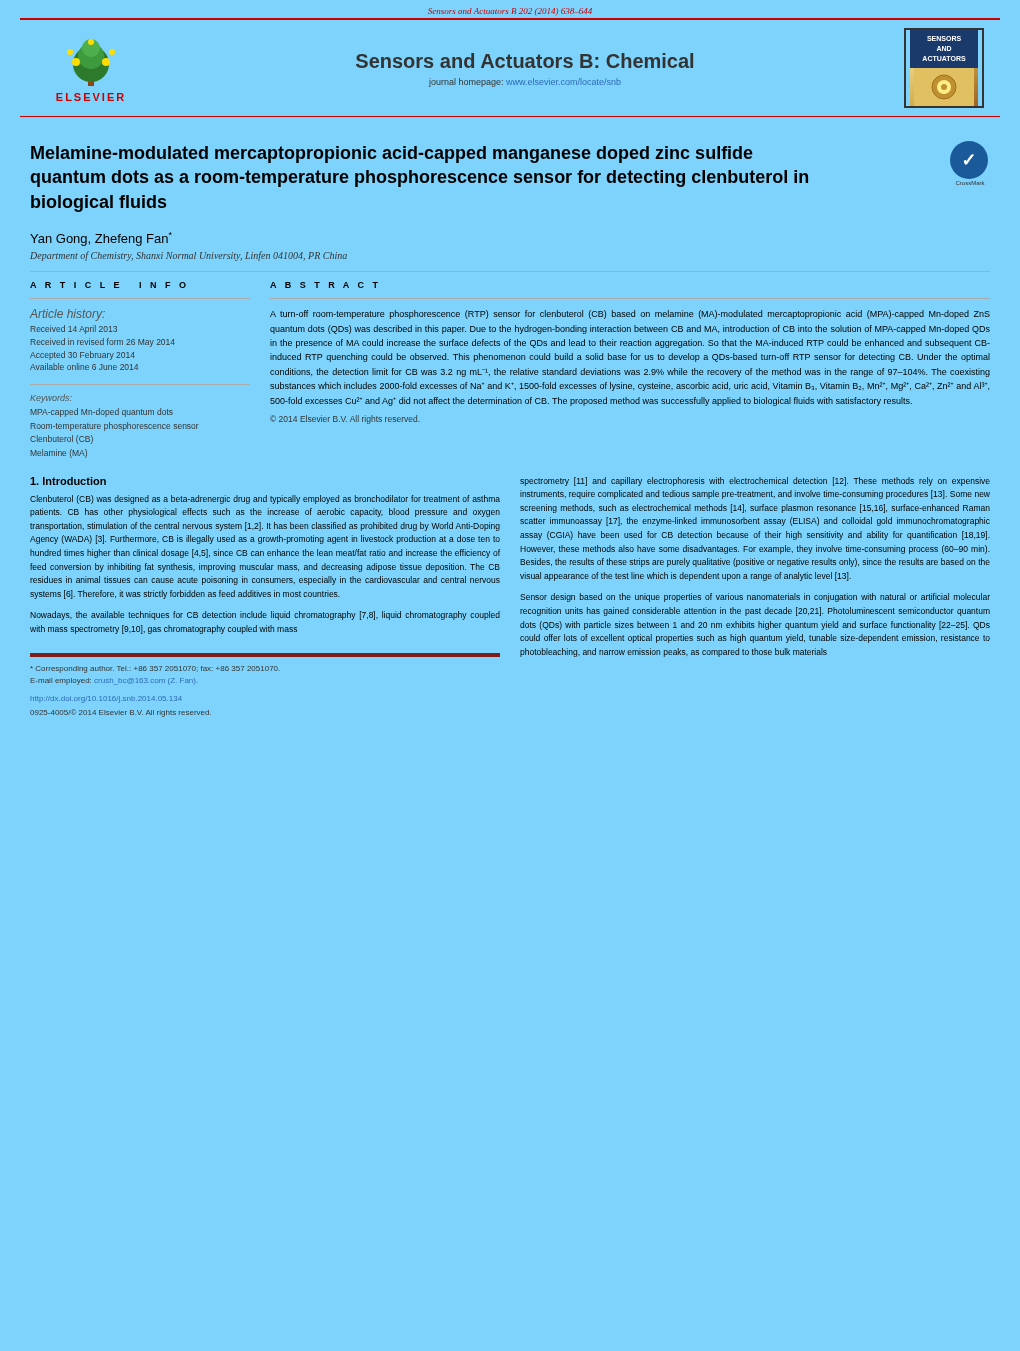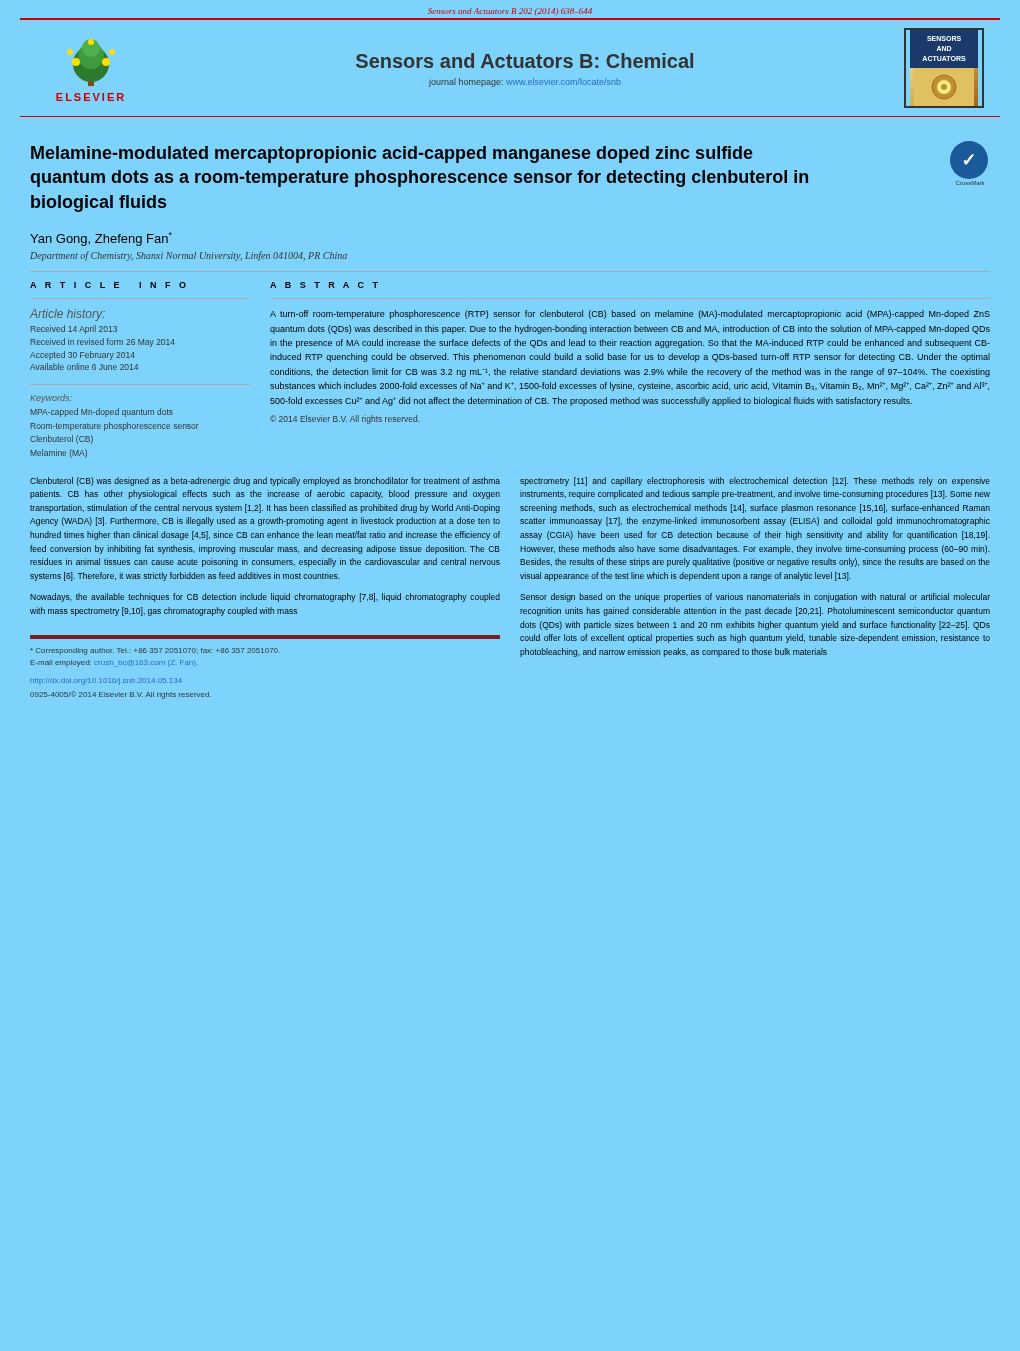--- a/index.html
+++ b/index.html
@@ -433,20 +433,21 @@
         <div class="section-heading">A B S T R A C T</div>
         <hr class="divider">
         <div class="abstract-text">A turn-off room-temperature phosphorescence (RTP) sensor for clenbuterol (CB) based on melamine (MA)-modulated mercaptopropionic acid (MPA)-capped Mn-doped ZnS quantum dots (QDs) was described in this paper. Due to the hydrogen-bonding interaction between CB and MA, introduction of CB into the solution of MPA-capped Mn-doped QDs in the presence of MA could increase the surface defects of the QDs and lead to their reaction aggregation. So that the MA-induced RTP could be enhanced and subsequent CB-induced RTP quenching could be observed. This phenomenon could build a solid base for us to develop a QDs-based turn-off RTP sensor for detecting CB. Under the optimal conditions, the detection limit for CB was 3.2 ng mL⁻¹, the relative standard deviations was 2.9% while the recovery of the method was in the range of 97–104%. The coexisting substances which includes 2000-fold excesses of Na⁺ and K⁺, 1500-fold excesses of lysine, cysteine, ascorbic acid, uric acid, Vitamin B₃, Vitamin B₂, Mn²⁺, Mg²⁺, Ca²⁺, Zn²⁺ and Al³⁺, 500-fold excesses Cu²⁺ and Ag⁺ did not affect the determination of CB. The proposed method was successfully applied to biological fluids with satisfactory results.</div>
         <div class="copyright-line">© 2014 Elsevier B.V. All rights reserved.</div>
       </div>
     </div>
 
     <div class="body-two-col">
 
       <div class="body-left">
+        <div class="section-title">1. Introduction</div>
         <div class="body-text">
           Clenbuterol (CB) was designed as a beta-adrenergic drug and typically employed as bronchodilator for treatment of asthma patients. CB has other physiological effects such as the increase of aerobic capacity, blood pressure and oxygen transportation, stimulation of the central nervous system [1,2]. It has been classified as prohibited drug by World Anti-Doping Agency (WADA) [3]. Furthermore, CB is illegally used as a growth-promoting agent in livestock production at a dose ten to hundred times higher than clinical dosage [4,5], since CB can enhance the lean meat/fat ratio and increase the efficiency of feed conversion by inhibiting fat synthesis, improving muscular mass, and decreasing adipose tissue deposition. The CB residues in animal tissues can cause acute poisoning in consumers, especially in the cardiovascular and central nervous systems [6]. Therefore, it was strictly forbidden as feed additives in most countries.
         </div>
         <div class="body-text">
           Nowadays, the available techniques for CB detection include liquid chromatography [7,8], liquid chromatography coupled with mass spectrometry [9,10], gas chromatography coupled with mass
         </div>
 
         <div class="footnote-area">
           <div>
             <span>* Corresponding author. Tel.: +86 357 2051070; fax: +86 357 2051070.</span>

